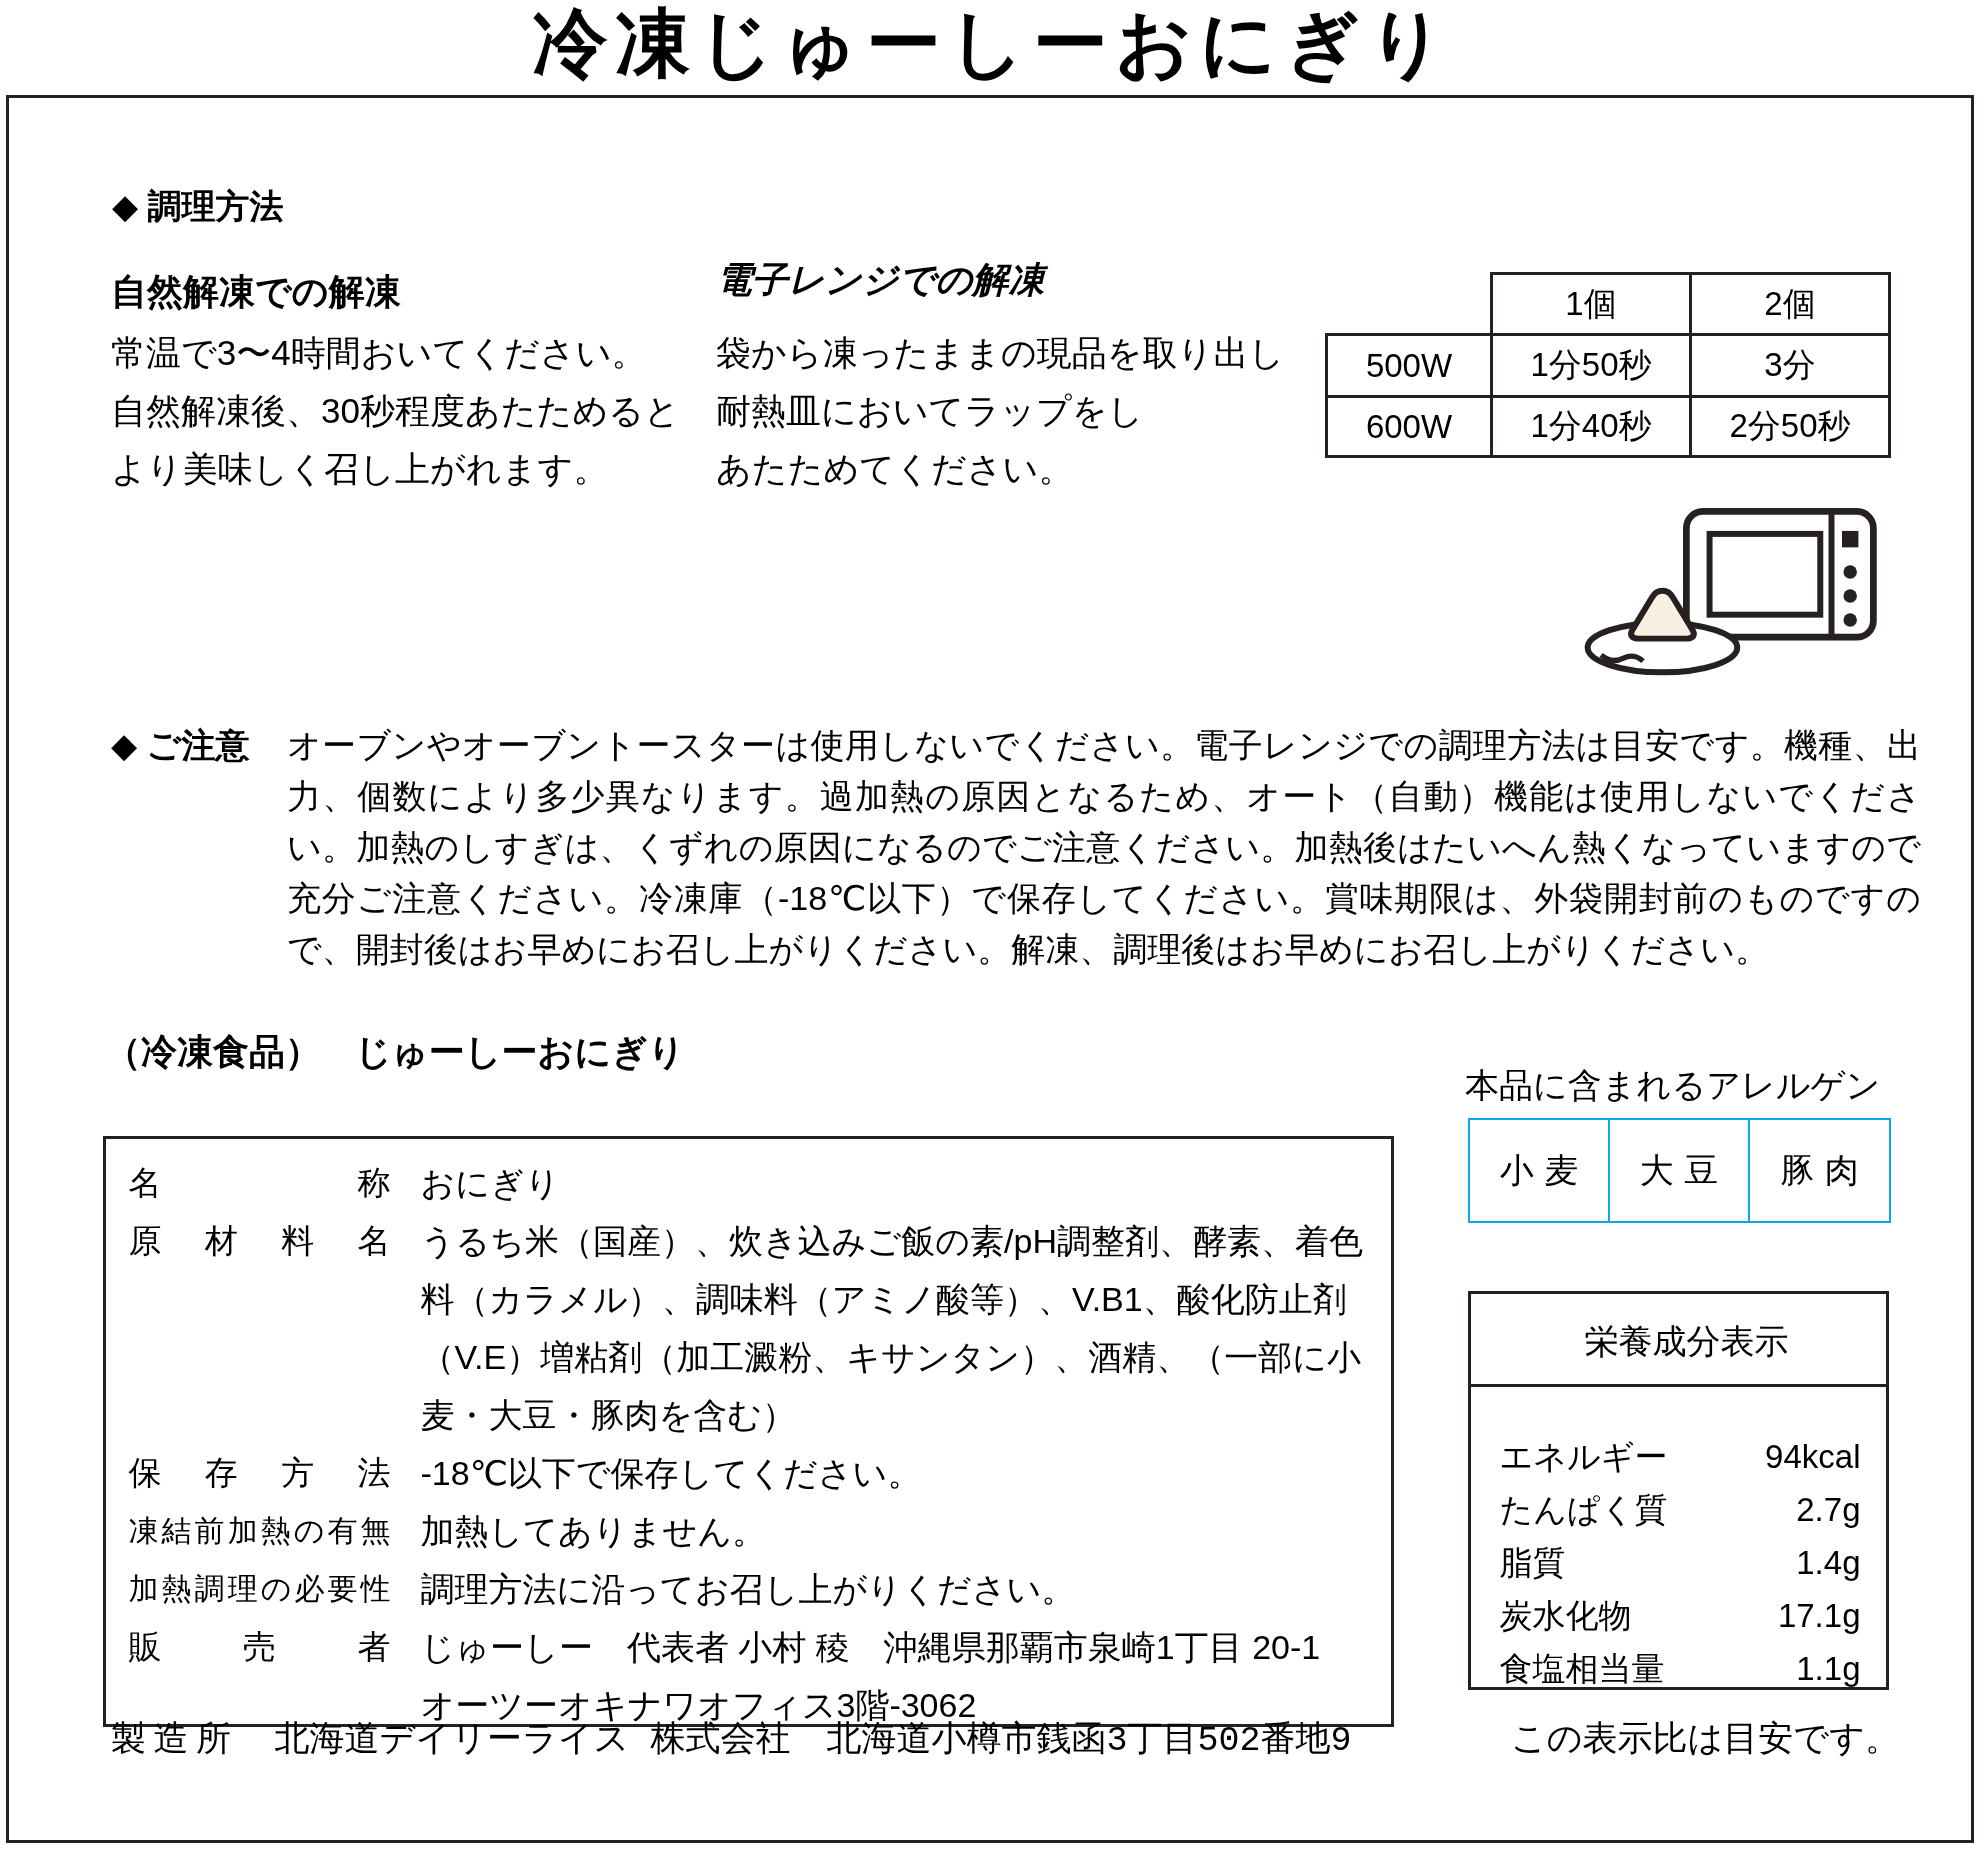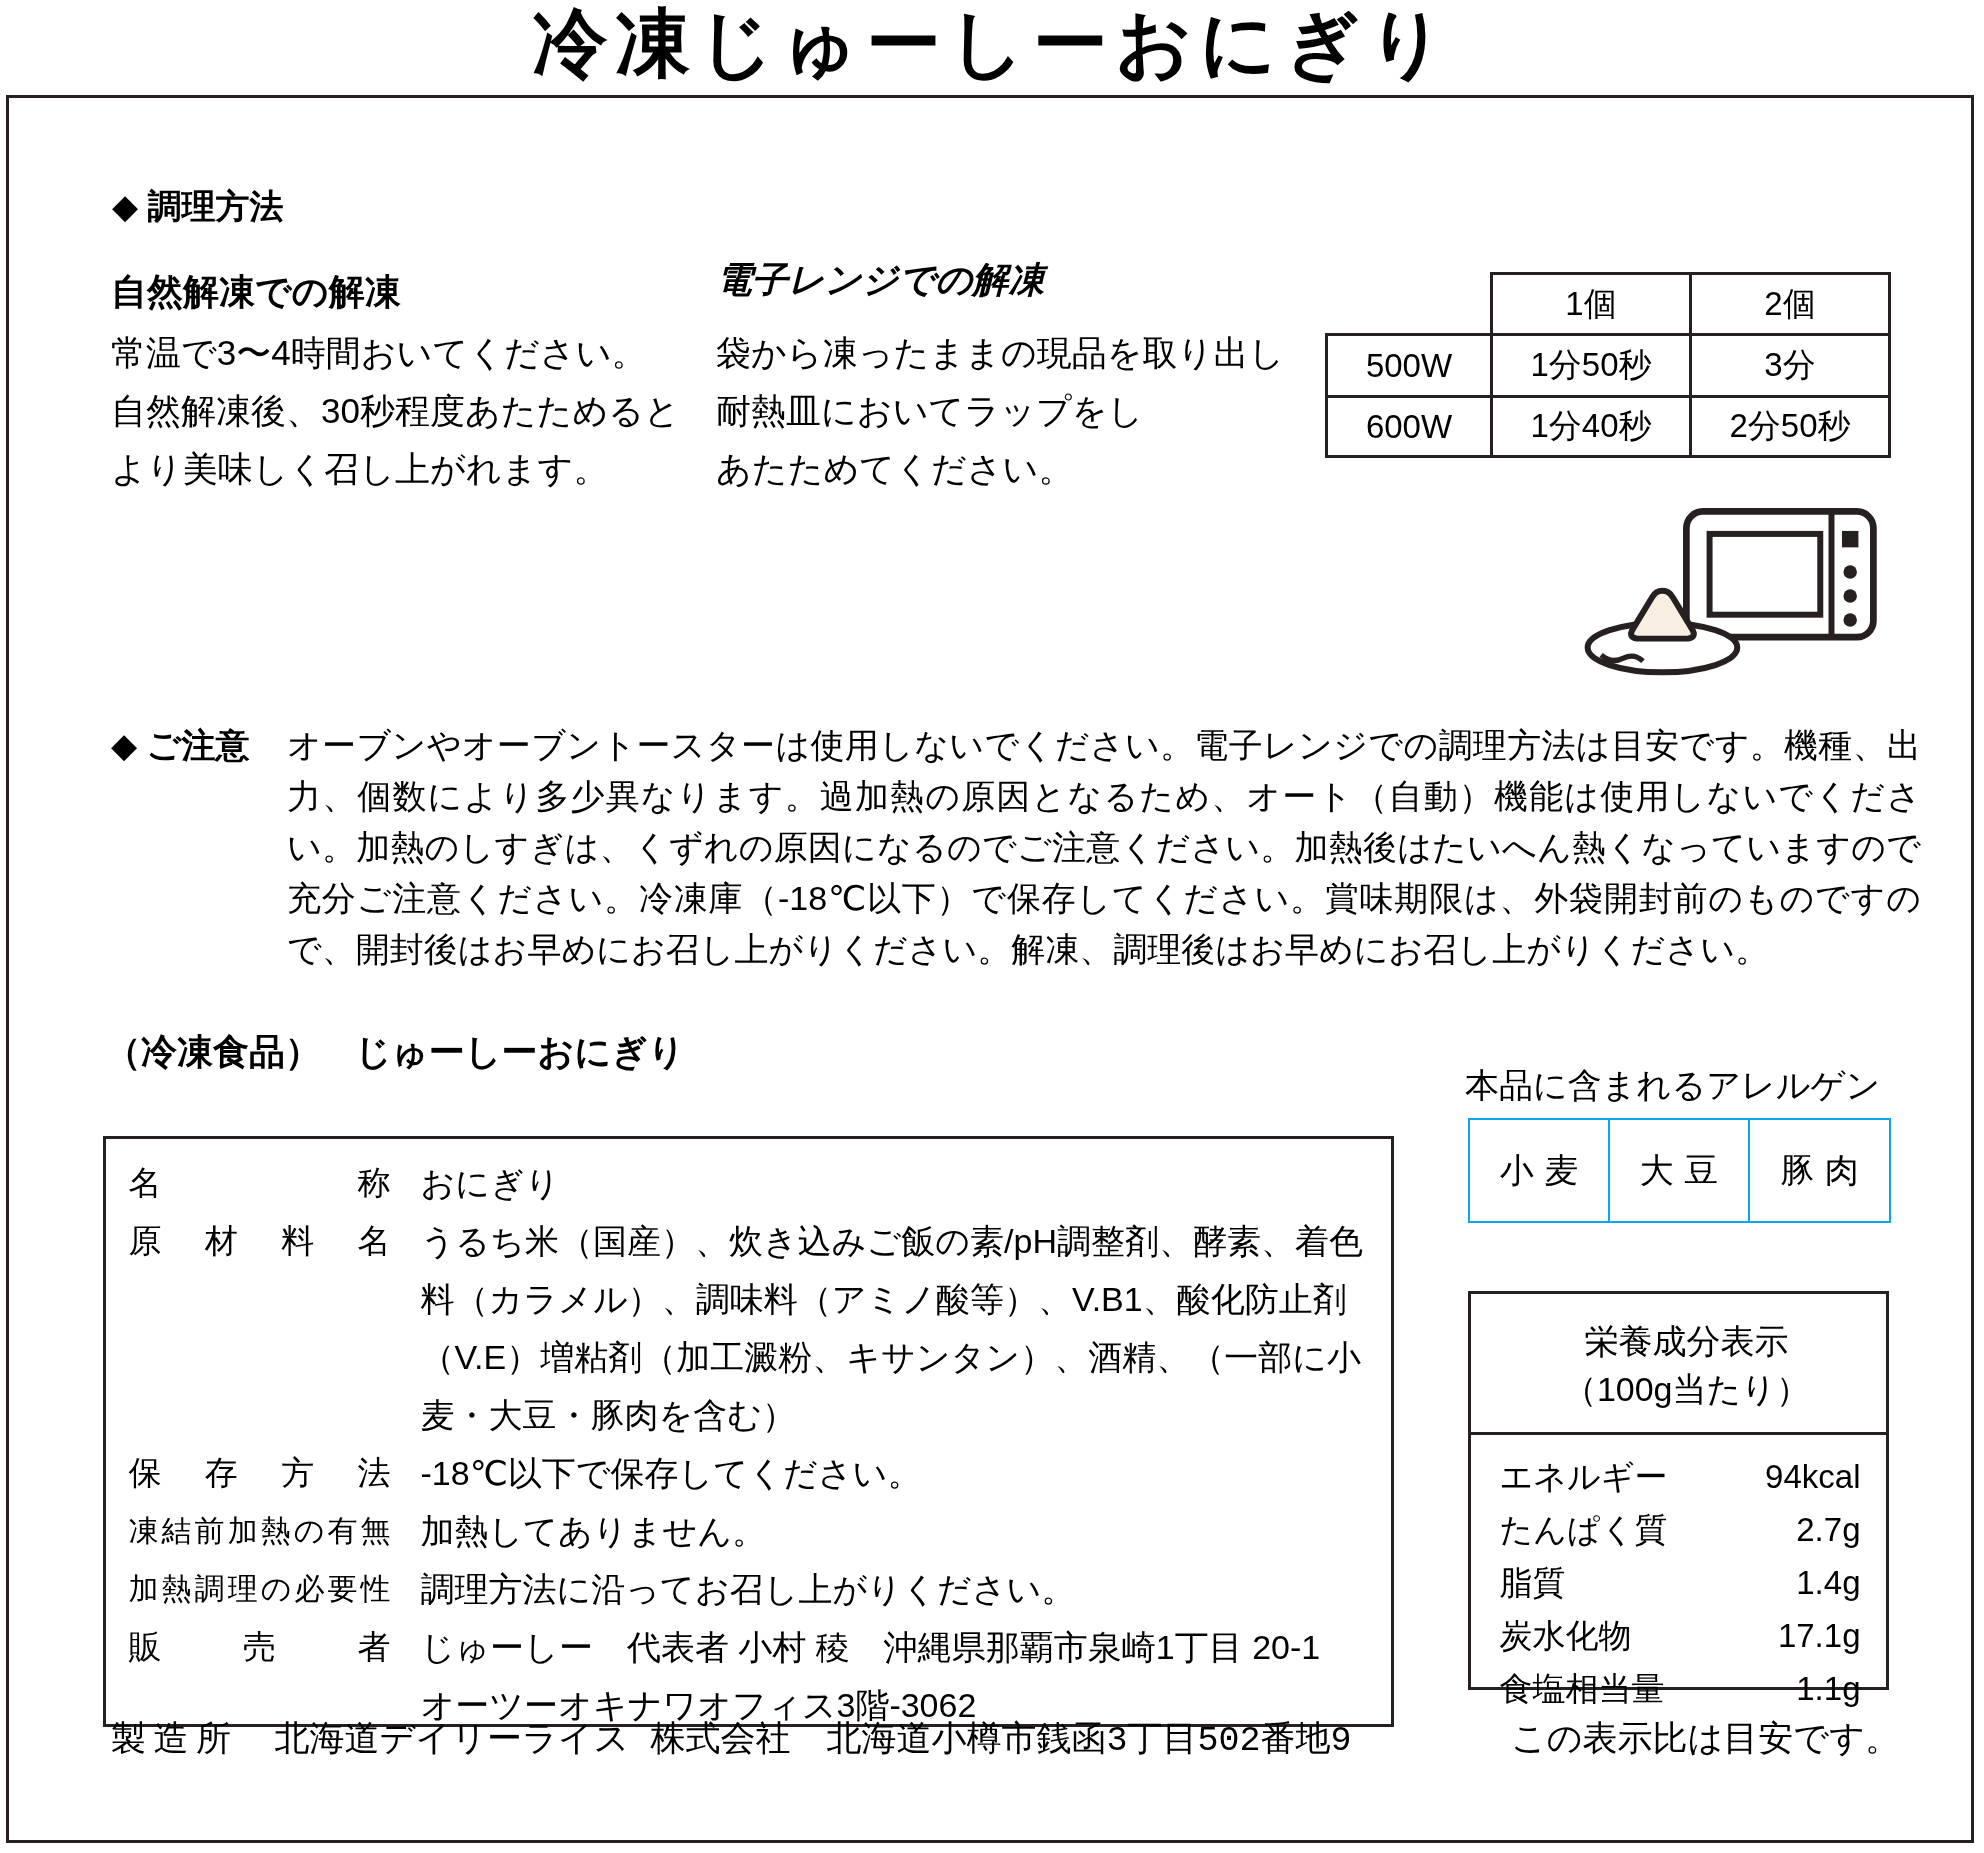--- a/index.html
+++ b/index.html
@@ -85,21 +85,21 @@
     border:3px solid #262120;box-sizing:border-box;
   }
   .nutrition-title{
     text-align:center;font-size:34px;line-height:48px;
     padding-top:22.5px;
     padding-left:16px;
   }
   .nutrition-divider{
     border-top:3px solid #262120;margin-top:19.5px;
   }
-  .nutrition-rows{padding:15px 25.5px 0 28.5px;}
+  .nutrition-rows{padding:15px 25.5px 0 28.5px;margin-top:28px;}
   .nutrition-row{
     display:flex;justify-content:space-between;
     font-size:33px;line-height:53px;
   }
   .nutrition-foot{
     left:1458px;top:1715px;width:442px;
     text-align:right;font-size:35px;white-space:nowrap;
   }
 
   .manufacturer{
@@ -228,21 +228,20 @@
       <td>小麦</td>
       <td>大豆</td>
       <td>豚肉</td>
     </tr>
   </tbody>
     </table>
 
   <div class="abs nutrition-box">
     <div class="nutrition-title">
       <div>栄養成分表示</div>
-      <div>（100g当たり）</div>
     </div>
     <div class="nutrition-divider"></div>
     <div class="nutrition-rows">
       <div class="nutrition-row">
         <span>エネルギー</span>
         <span>94kcal</span>
       </div>
       <div class="nutrition-row">
         <span>たんぱく質</span>
         <span>2.7g</span>

